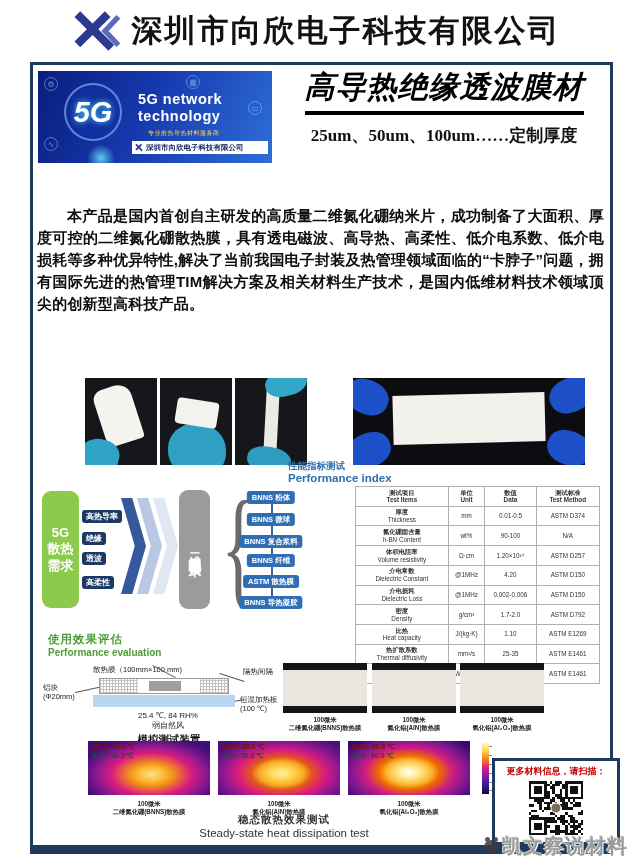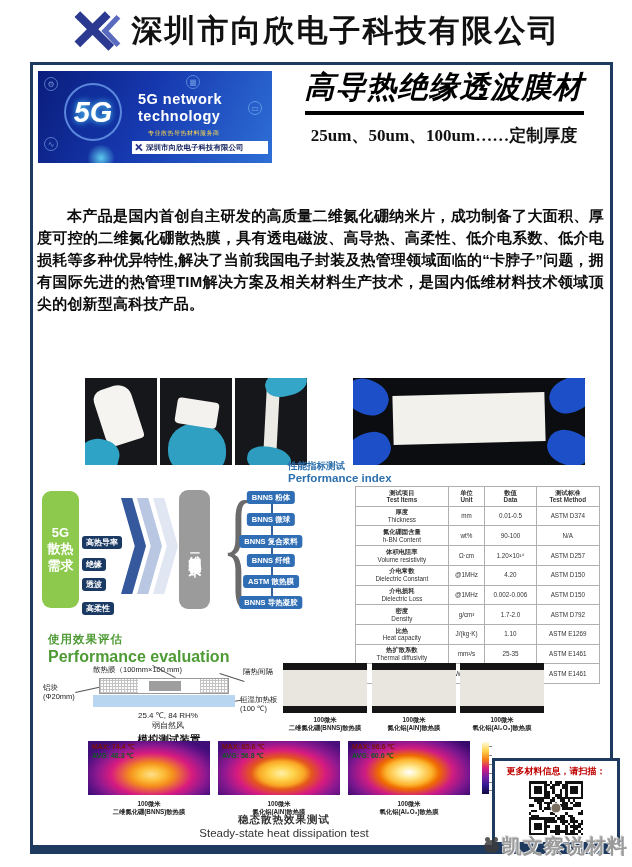--- a/index.html
+++ b/index.html
@@ -64,21 +64,21 @@
   
   .perf-h{position:absolute;left:255px;top:396px;color:#2c6fad;line-height:1.15;}
   .perf-h .zh{font-size:9.5px;font-weight:800;display:block;}
   .perf-h .en{font-size:11.5px;font-weight:700;display:block;}
 
   
   .diagram{position:absolute;left:0;top:418px;width:300px;height:140px;}
   .gblock{position:absolute;left:9px;top:8px;width:37px;height:117px;background:#8dc94d;border-radius:9px;
           display:flex;flex-direction:column;align-items:center;justify-content:center;color:#fff;font-weight:800;font-size:13px;line-height:1.25;}
   .npill{position:absolute;left:49px;height:13px;line-height:13px;padding:0 4px;background:#1b3a63;color:#fff;
-         font-size:8px;font-weight:700;border-radius:3px;white-space:nowrap;margin-top:26px;}
+         font-size:8px;font-weight:700;border-radius:3px;white-space:nowrap;}
   .np0{top:27px}.np1{top:49px}.np2{top:69px}.np3{top:93px}
   .chev{position:absolute;top:15px;width:25px;height:96px;
         clip-path:polygon(0% 0%,45% 0%,100% 50%,45% 100%,0% 100%,55% 50%);}
   .cv1{left:88px;background:#35599c}.cv2{left:104px;background:#b9c7e2}.cv3{left:120px;background:#e0e7f3}
   .grayblock{position:absolute;left:146px;top:7px;width:31px;height:119px;background:#9b9b9b;border-radius:9px;
          display:flex;align-items:center;justify-content:center;color:#fff;font-weight:800;font-size:12.5px;
          writing-mode:vertical-rl;text-orientation:upright;letter-spacing:2px;}
   .brace{position:absolute;left:174px;top:0px;height:132px;font-size:132px;line-height:128px;font-weight:100;
          color:#6b6b6b;transform:scaleX(.55);font-family:"Liberation Serif",serif;}
   .bnns{position:absolute;left:200px;top:6px;width:76px;height:128px;}
@@ -91,21 +91,21 @@
   .ptable{position:absolute;left:322px;top:421px;width:245px;border-collapse:collapse;color:#333;}
   .ptable th,.ptable td{border:1px solid #b0b0b0;text-align:center;padding:1.5px 1px;font-size:6.3px;line-height:1.25;}
   .ptable th{font-weight:700;}
   .ptable .zh{display:block;font-weight:700;}
   .ptable .en{display:block;}
   .ptable col.c1{width:38%}.ptable col.c2{width:15%}.ptable col.c3{width:21%}.ptable col.c4{width:26%}
 
   
   .eval-h{position:absolute;left:15px;top:568px;color:#4e9b35;line-height:1.2;}
   .eval-h .zh{display:block;font-size:11.5px;font-weight:800;letter-spacing:1px;}
-  .eval-h .en{display:block;font-size:16px;font-weight:700;}
+  .eval-h .en{display:block;font-size:10px;font-weight:700;}
 
   
   .sim{position:absolute;left:8px;top:592px;width:280px;height:92px;font-size:7.5px;color:#222;}
   .sim-film-label{position:absolute;left:52px;top:8px;text-align:center;}
   .sim-assembly{position:absolute;left:58px;top:21px;width:130px;height:16px;border:1px solid #999;background:#fff;}
   .hatch{position:absolute;top:0;bottom:0;background:repeating-linear-gradient(90deg,#c2c2c2 0 1px,transparent 1px 3px),repeating-linear-gradient(0deg,#c2c2c2 0 1px,transparent 1px 3px);}
   .hl{left:0;width:30%}.hr{right:0;width:22%}
   .sim-core{position:absolute;left:38%;top:2px;bottom:2px;width:25%;background:#9e9e9e;}
   .sim-base{position:absolute;left:52px;top:38px;width:142px;height:12px;background:#b8d6ef;}
   .sim-block-label{position:absolute;left:2px;top:26px;line-height:1.25;}

